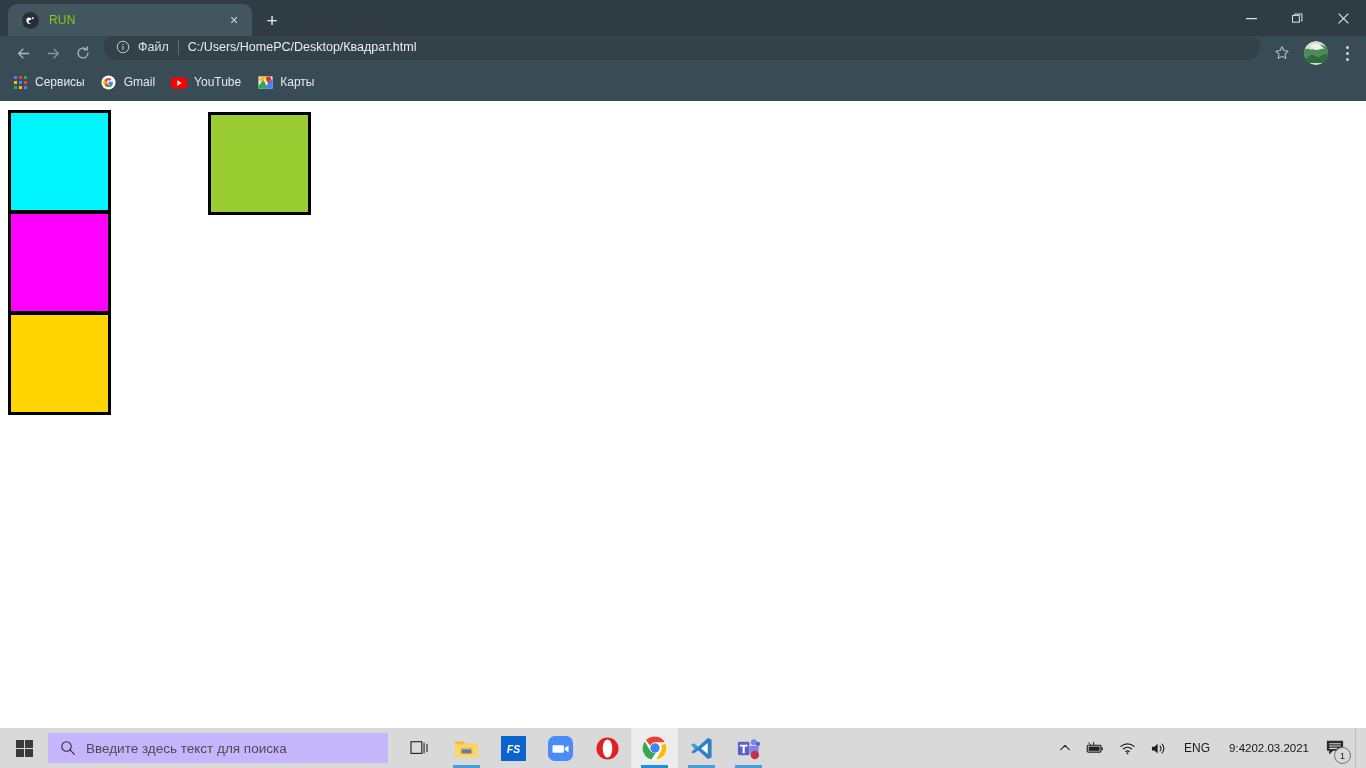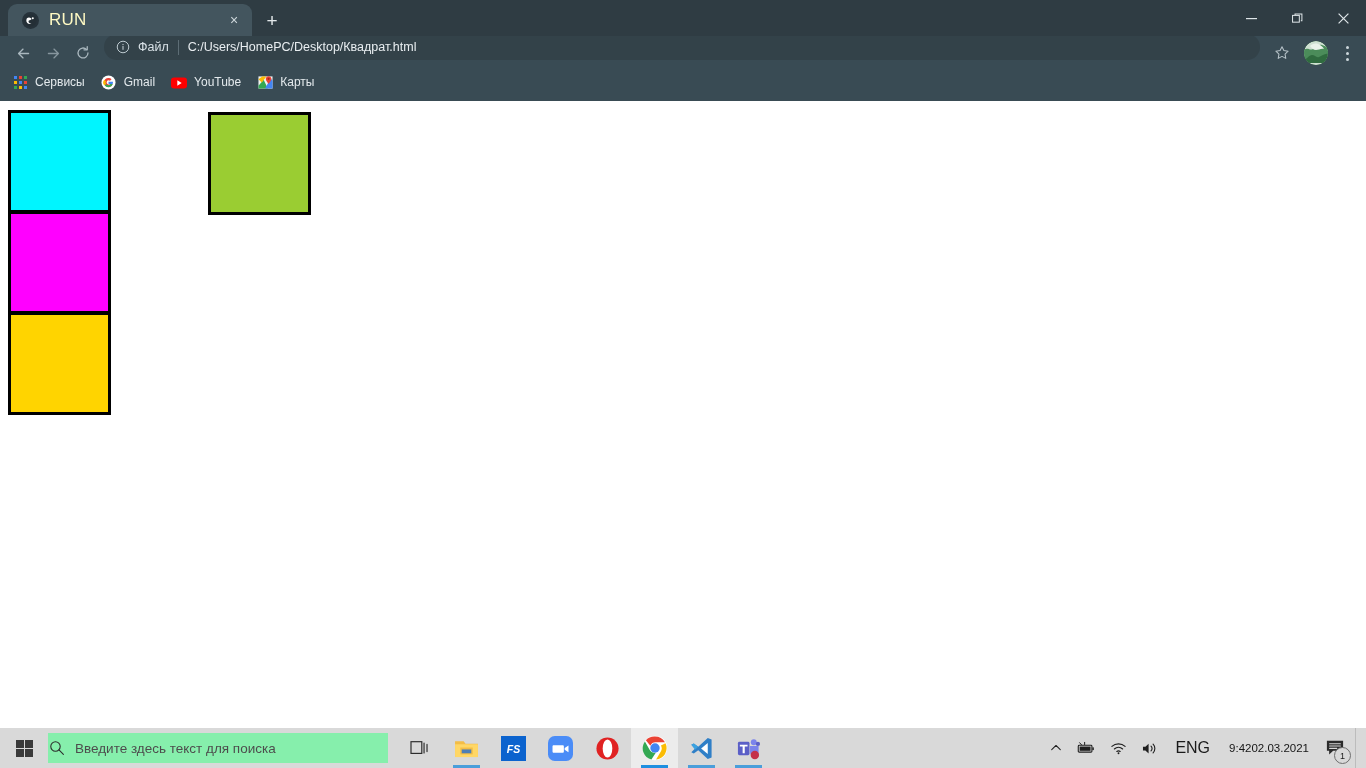--- a/index.html
+++ b/index.html
@@ -48,22 +48,22 @@
     background: #26323a;
     margin-left: 6px;
     margin-right: 10px;
     display: flex;
     align-items: center;
     justify-content: center;
     flex: none;
   }
   .tab-favicon svg { display: block; }
   .tab-title {
-    color: #fef9c3;
-    font-size: 17px;
+    color: #84cc16;
+    font-size: 12px;
     letter-spacing: .2px;
     white-space: nowrap;
     overflow: hidden;
     flex: 1 1 auto;
   }
   .tab-close {
     width: 20px; height: 20px;
     display: flex; align-items: center; justify-content: center;
     color: #cfd8dc;
     font-size: 14px;
@@ -250,24 +250,24 @@
     width: 17px; height: 17px;
     display: grid;
     grid-template-columns: 8px 8px;
     grid-template-rows: 8px 8px;
     gap: 1px;
   }
   .winlogo span { background: #3a3a3a; display: block; }
 
   .search {
     width: 340px; height: 30px;
-    background: #86efac;
-    display: flex;
-    align-items: center;
-    padding-left: 1px;
+    background: #c4b5fd;
+    display: flex;
+    align-items: center;
+    padding-left: 12px;
     box-sizing: border-box;
     flex: none;
   }
   .search-ico {
     flex: none;
     margin-right: 10px;
     color: #2b2b2b;
     display: flex;
     align-items: center;
   }
@@ -307,21 +307,21 @@
     height: 40px;
     padding-right: 4px;
   }
   .tray-btn {
     height: 40px;
     display: flex; align-items: center; justify-content: center;
     padding: 0 7px;
     color: #1f1f1f;
   }
   .tray-lang {
-    font-size: 16px;
+    font-size: 12px;
     color: #1a1a1a;
     padding: 0 9px;
   }
   .clock {
     display: flex;
     flex-direction: row;
     align-items: center;
     justify-content: center;
     height: 40px;
     padding: 0 10px;

